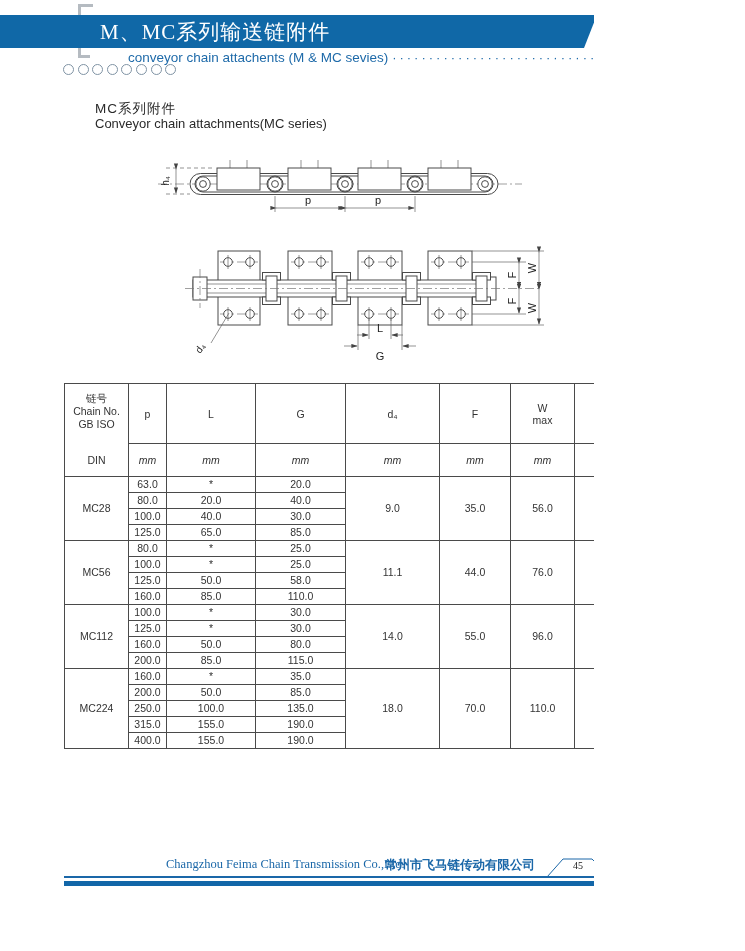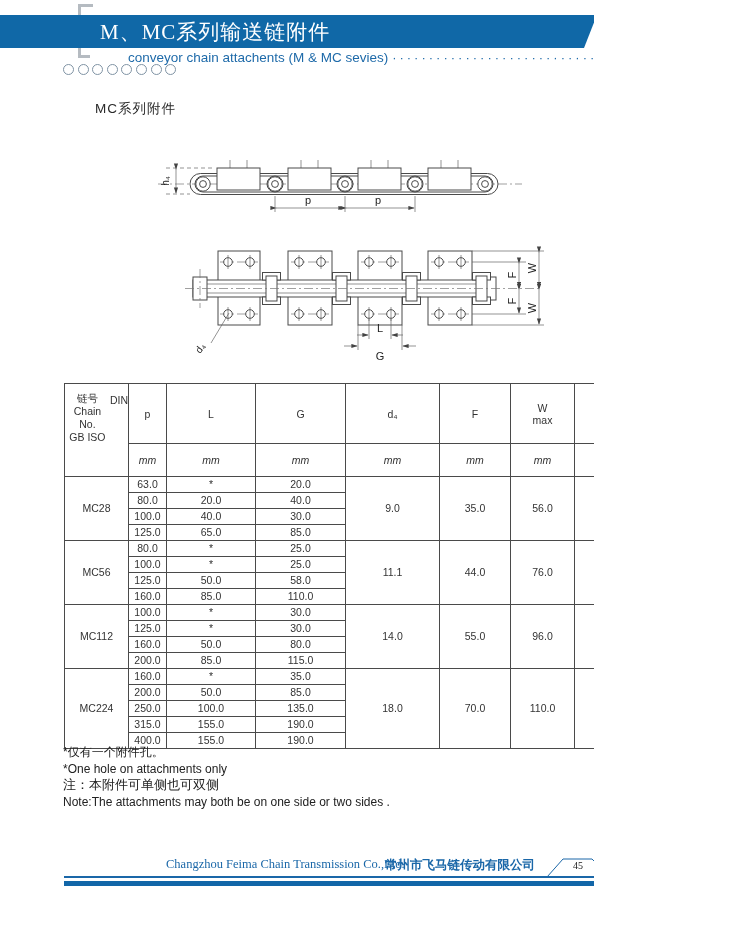--- a/index.html
+++ b/index.html
@@ -44,21 +44,21 @@
 
   
   .spec-table{position:absolute;left:64px;top:383px;border-collapse:collapse;table-layout:fixed;
               width:573px;font-size:10.5px;color:#333;}
   .spec-table td,.spec-table th{border:1px solid #4a4a4a;text-align:center;vertical-align:middle;
               font-weight:normal;padding:0;overflow:hidden;}
   .spec-table thead tr.h1 th{height:59px;}
   .spec-table thead tr.h2 th{height:32px;font-style:italic;}
   .spec-table tbody td{height:15px;line-height:15px;}
   .chain-th{height:92px;}
-  .chain-th .blk{display:flex;flex-direction:row;justify-content:space-between;height:92px;}
+  .chain-th .blk{display:flex;flex-direction:column;justify-content:space-between;height:92px;}
   .chain-th .top{padding-top:8px;line-height:13px;}
   .chain-th .bot{height:32px;line-height:32px;}
 
   
   .notes{position:absolute;left:63px;top:744px;line-height:16.5px;}
   .note-line{font-size:12px;color:#222;}
   .note-line.cn{font-size:13px;}
 
   
   .f-thin{position:absolute;left:64px;top:876px;width:589px;height:1.5px;background:#1a67a8;}
@@ -95,20 +95,21 @@
       <span class="circle-orn"></span>
       <span class="circle-orn"></span>
       <span class="circle-orn"></span>
       <span class="circle-orn"></span>
       <span class="circle-orn"></span>
       <span class="circle-orn"></span>
       <span class="circle-orn"></span>
     </div>
 
   <div class="sec-cn">MC系列附件</div>
+  <div class="sec-en">Conveyor chain attachments(MC series)</div>
 
   <svg class="diag" style="left:150px;top:148px" width="420" height="74" viewBox="0 0 420 74">
     <defs>
       <marker id="ah" markerWidth="9" markerHeight="8" refX="8" refY="3" orient="auto">
         <path d="M0,0 L9,3 L0,6 z" fill="#444"></path>
       </marker>
     </defs>
     <line class="cdash" x1="8" y1="36" x2="372" y2="36"></line>
     <g>
       <rect class="ln" x="40" y="25.5" width="308" height="21" rx="10.5"></rect>
@@ -410,26 +411,20 @@
           <td>190.0</td>
         </tr>
         <tr>
           <td>400.0</td>
           <td>155.0</td>
           <td>190.0</td>
         </tr>
       </tbody>
   </table>
 
-  <div class="notes">
-    <div class="note-line">*仅有一个附件孔。</div>
-    <div class="note-line">*One hole on attachments only</div>
-    <div class="note-line cn">注：本附件可单侧也可双侧</div>
-    <div class="note-line">Note:The attachments may both be on one side or two sides .</div>
-  </div>
 
   <div class="f-en">Changzhou Feima Chain Transmission Co.,Ltd.</div>
   <div class="f-cn">常州市飞马链传动有限公司</div>
   <svg class="f-badge" width="80" height="26" viewBox="0 0 80 26">
     <polyline points="7,24 23,6 52,6 70,24" fill="#fff" stroke="#1a67a8" stroke-width="1"></polyline>
   </svg>
   <div class="f-page">45</div>
   <div class="f-thin"></div>
   <div class="f-thick"></div>
 

